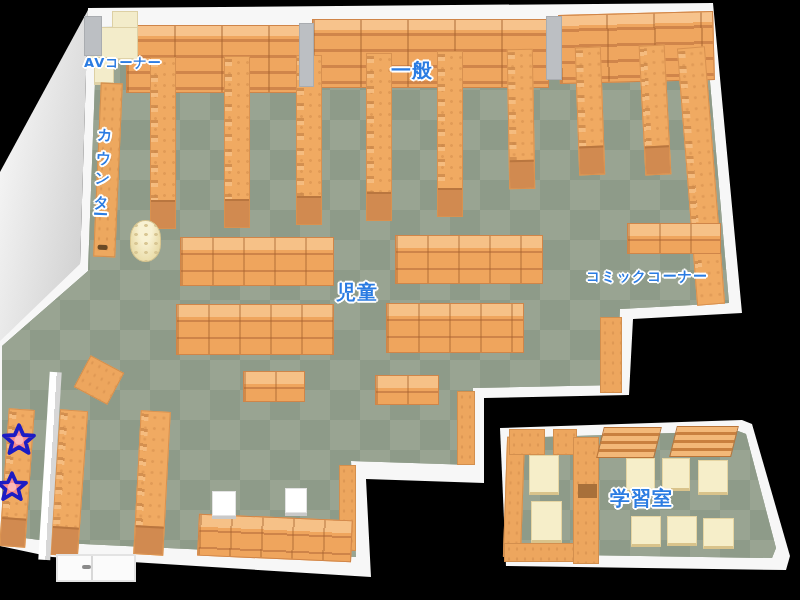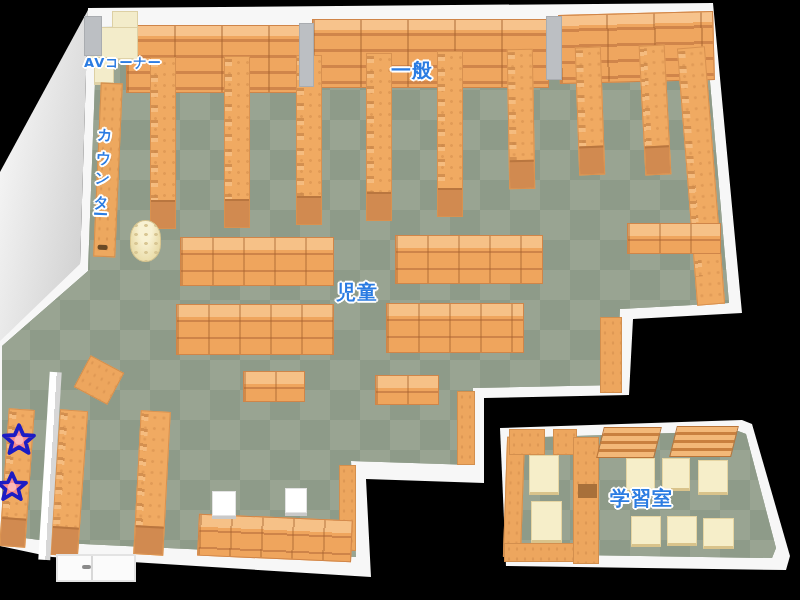--- a/index.html
+++ b/index.html
@@ -153,15 +153,16 @@
   <div class="abs table" style="left:662px;top:458px;width:26px;height:29px"></div>
   <div class="abs table" style="left:698px;top:460px;width:28px;height:31px"></div>
   <div class="abs table" style="left:631px;top:516px;width:28px;height:27px"></div>
   <div class="abs table" style="left:667px;top:516px;width:28px;height:26px"></div>
   <div class="abs table" style="left:703px;top:518px;width:29px;height:27px"></div>
 
   <span class="map-label" style="left:84px;top:56px;font-size:13px">AVコーナー</span>
   <span class="map-label vert" style="left:94px;top:118px;font-size:15px;transform:rotate(3deg)">カウンター</span>
   <span class="map-label" style="left:391px;top:59px">一般</span>
   <span class="map-label" style="left:336px;top:281px">児童</span>
+  <span class="map-label" style="left:586px;top:268px;font-size:14px">コミックコーナー</span>
   <span class="map-label" style="left:610px;top:487px">学習室</span>
 
 </div>
 
 </body></html>

